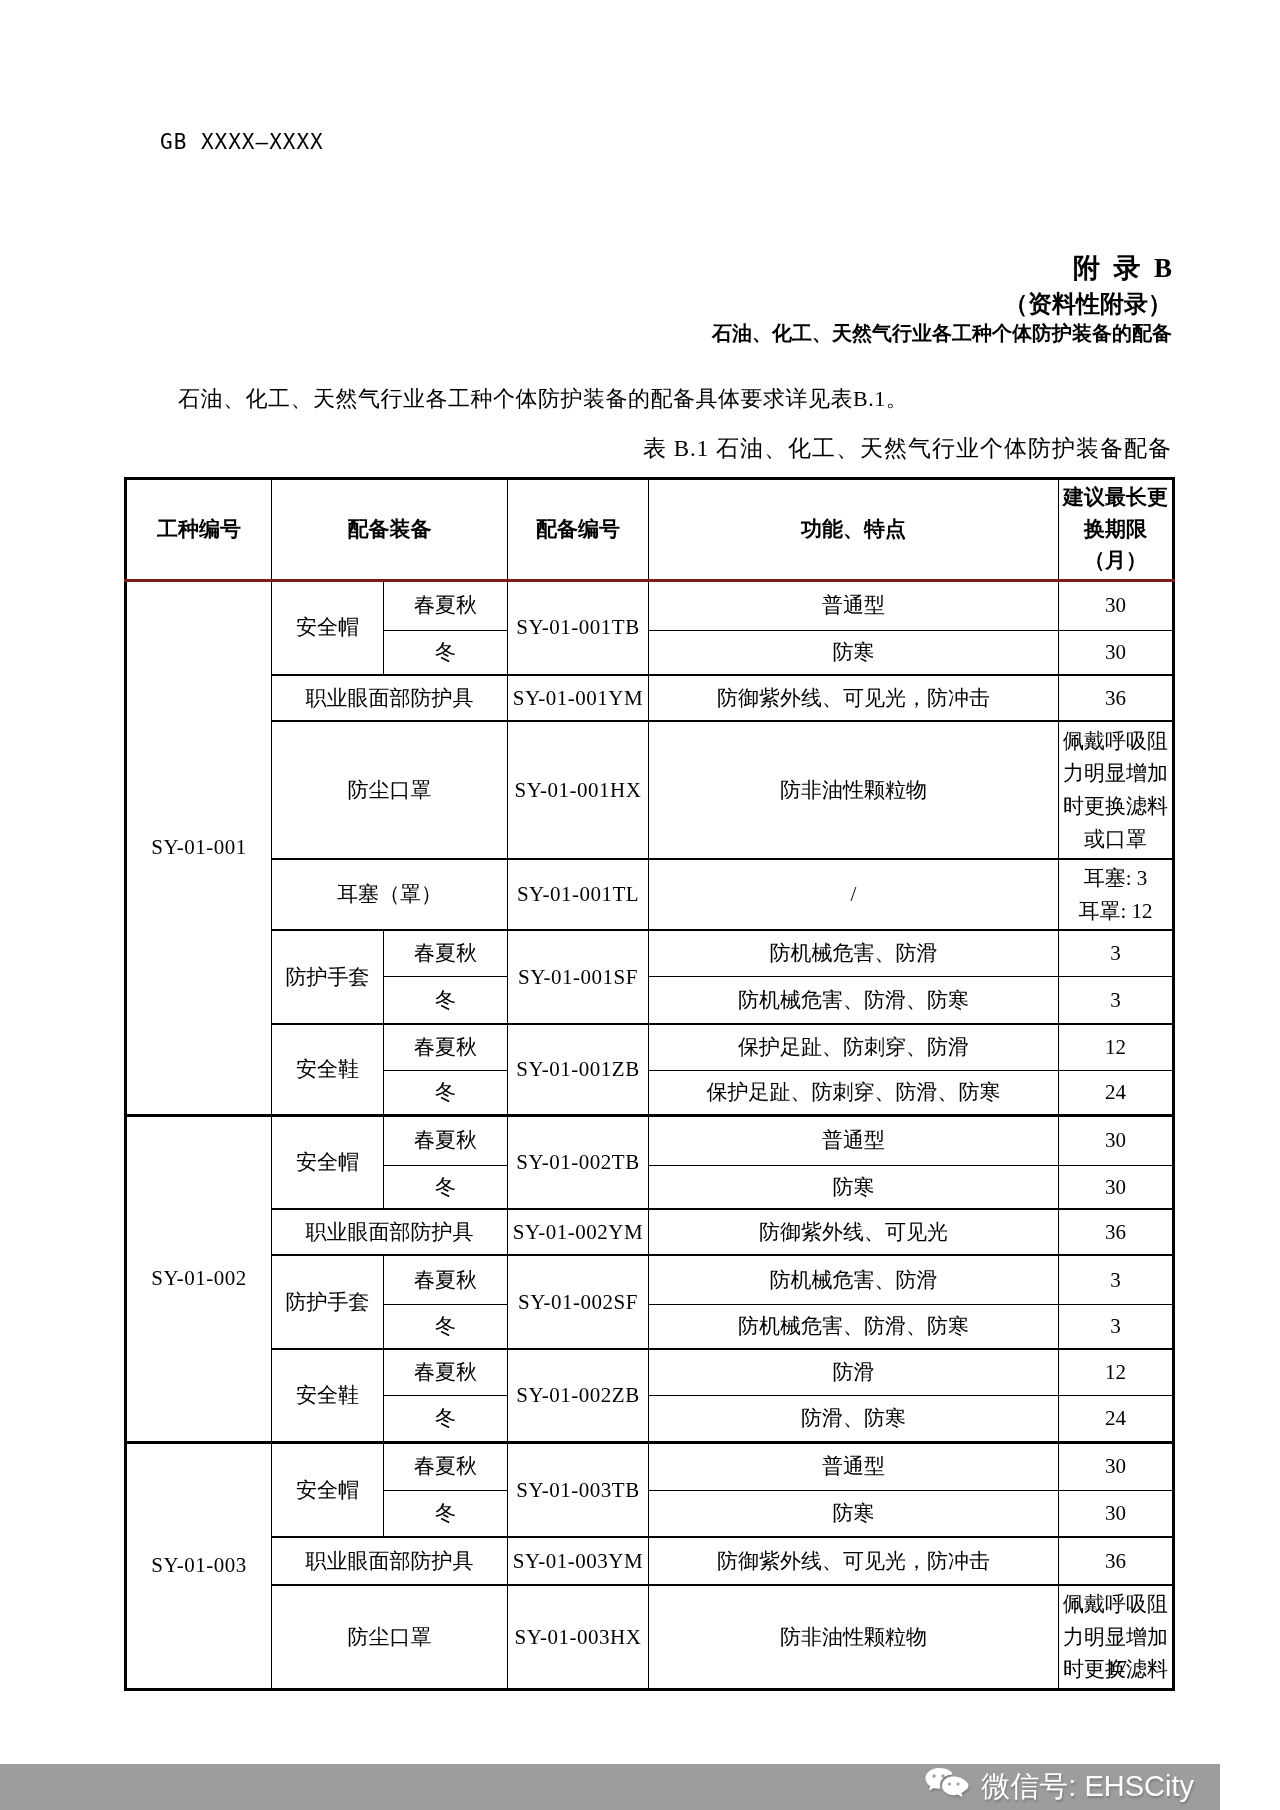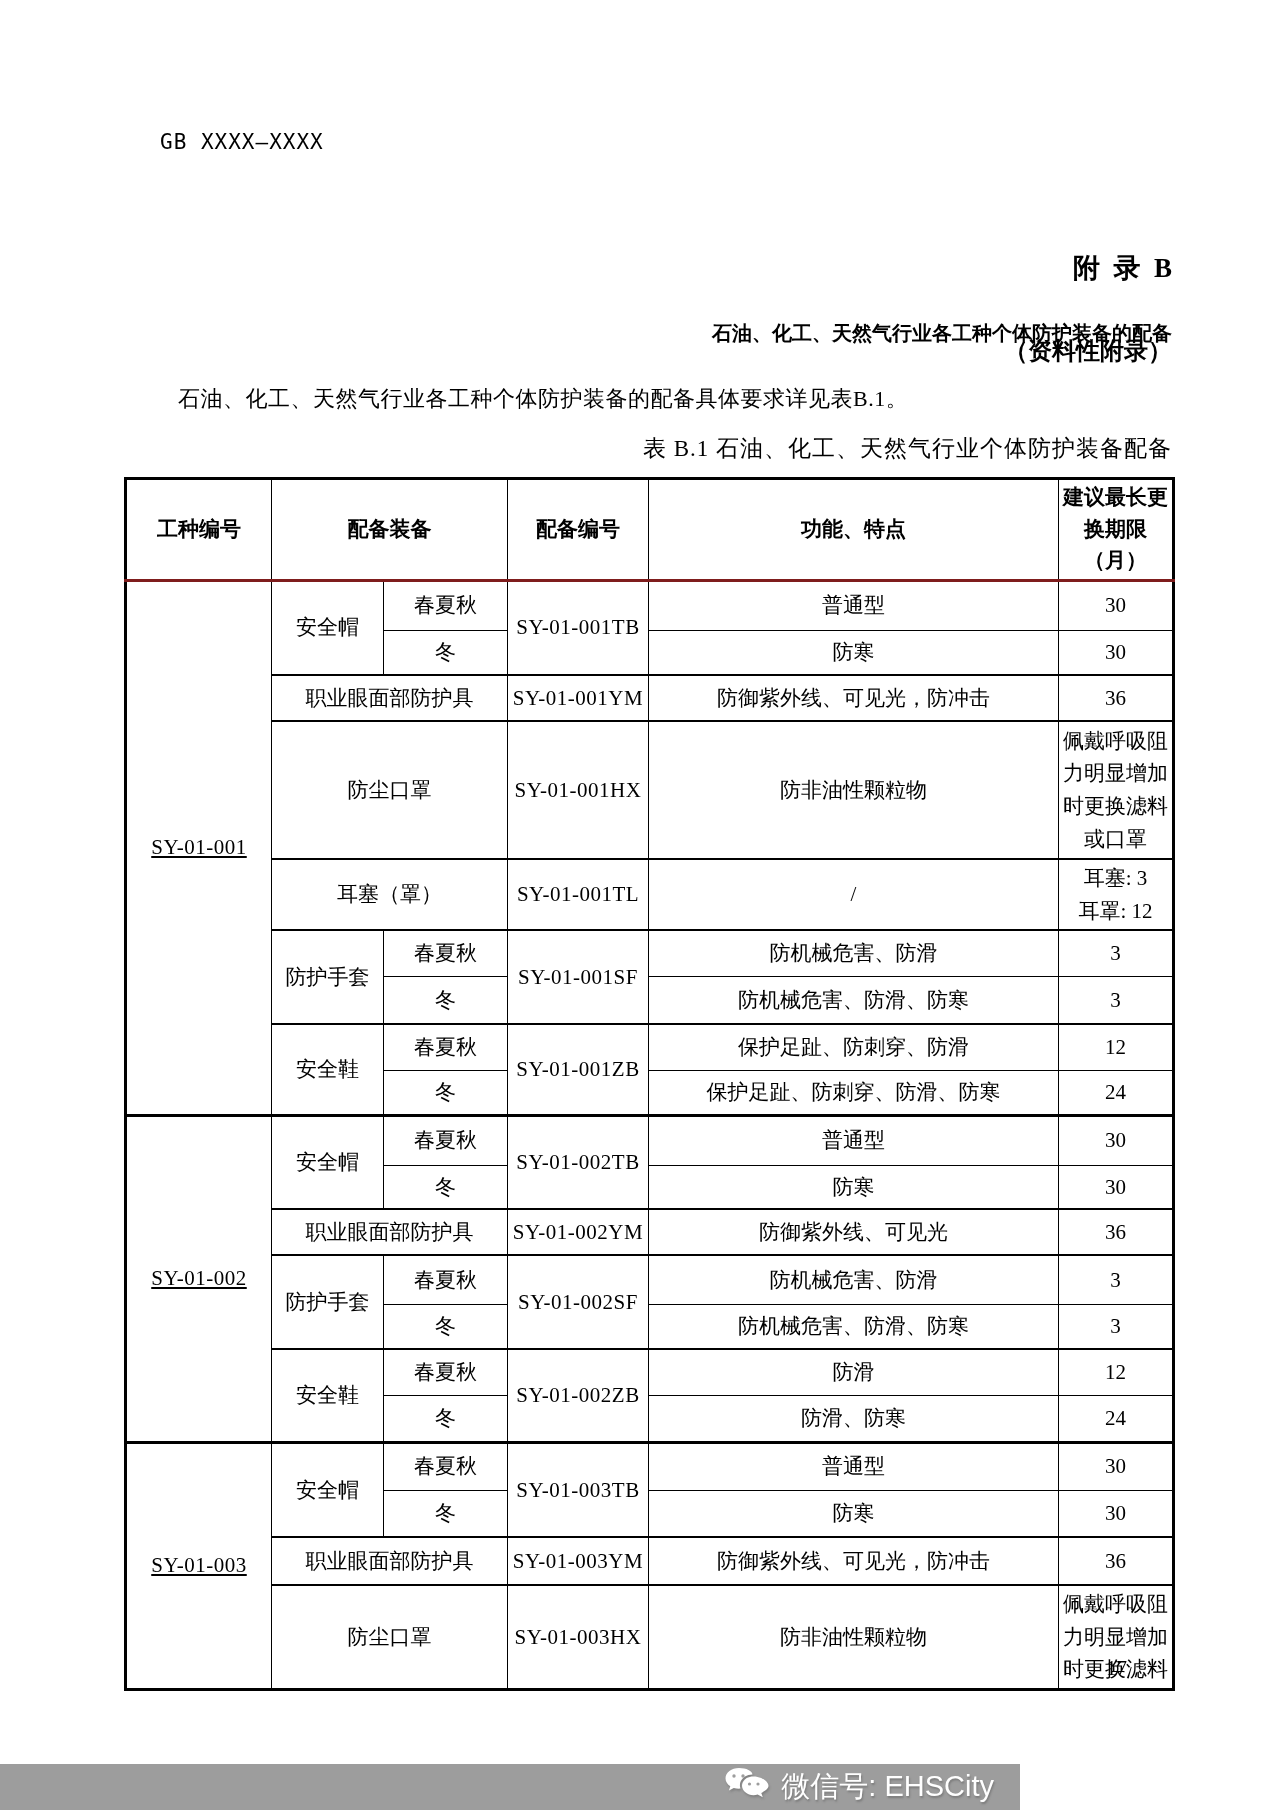--- a/index.html
+++ b/index.html
@@ -8,21 +8,21 @@
     font-family:"Liberation Serif","DejaVu Serif",serif;color:#000;
     overflow:hidden;
   }
   .doc-code{
     position:absolute;left:136px;top:130px;
     font-family:"DejaVu Sans Mono","Liberation Mono",monospace;
     font-size:21px;letter-spacing:1px;white-space:pre;margin-left:24px;
   }
   .center-band{position:absolute;left:124px;width:1048px;text-align:right;white-space:pre;}
   .heading   {top:250px;font-size:27px;font-weight:bold;}
-  .subheading{top:288px;font-size:24px;font-weight:bold;margin-top:47px;}
+  .subheading{top:288px;font-size:24px;font-weight:bold;}
   .app-title {top:320px;font-size:20px;font-weight:bold;}
   .intro{
     position:absolute;left:178px;top:384px;font-size:22px;letter-spacing:0.5px;
   }
   .caption{top:433px;font-size:23px;font-weight:normal;letter-spacing:1px;}
 
   table.ppe{
     position:absolute;left:124px;top:477px;width:1048px;
     border-collapse:collapse;table-layout:fixed;
     border:3px solid #000;
@@ -31,29 +31,29 @@
     border:1.5px solid #000;
     font-size:21px;text-align:center;vertical-align:middle;
     padding:2px 3px;line-height:1.55;
     overflow:hidden;
   }
   table.ppe thead th{
     font-weight:bold;border-bottom:3px solid #7f1d1d;line-height:1.5;
   }
   tbody.group{border-top:3px solid #000;}
   tr.sep > td{border-top:2.5px solid #000;}
-  td.c-job{font-size:20px;letter-spacing:0.5px;text-decoration:underline;}
+  td.c-job{font-size:20px;letter-spacing:0.5px;}
   td.c-code{font-size:20px;letter-spacing:0.5px;}
   td.c-func{text-align:left;padding-left:12px;}
   td.c-period{font-size:20px;line-height:1.7;white-space:pre-line;margin-top:21px;}
   .page-num{
     position:absolute;top:1656px;left:1106px;width:50px;text-align:left;font-size:21px;
   }
   .watermark-bar{
-    position:absolute;left:0;bottom:0;width:1020px;height:46px;
+    position:absolute;left:0;bottom:0;width:1220px;height:46px;
     display:flex;align-items:center;justify-content:flex-end;
     padding-right:26px;box-sizing:border-box;gap:10px;
   }
   .wm-label{
     color:#ffffff;font-size:29px;font-family:"Liberation Sans","DejaVu Sans",sans-serif;
     text-shadow:1px 2px 2px rgba(60,60,60,0.35);white-space:pre;
   }
   .wm-icon{flex:0 0 auto;filter:drop-shadow(1px 2px 1px rgba(60,60,60,0.3));}
 </style>
 </head>

